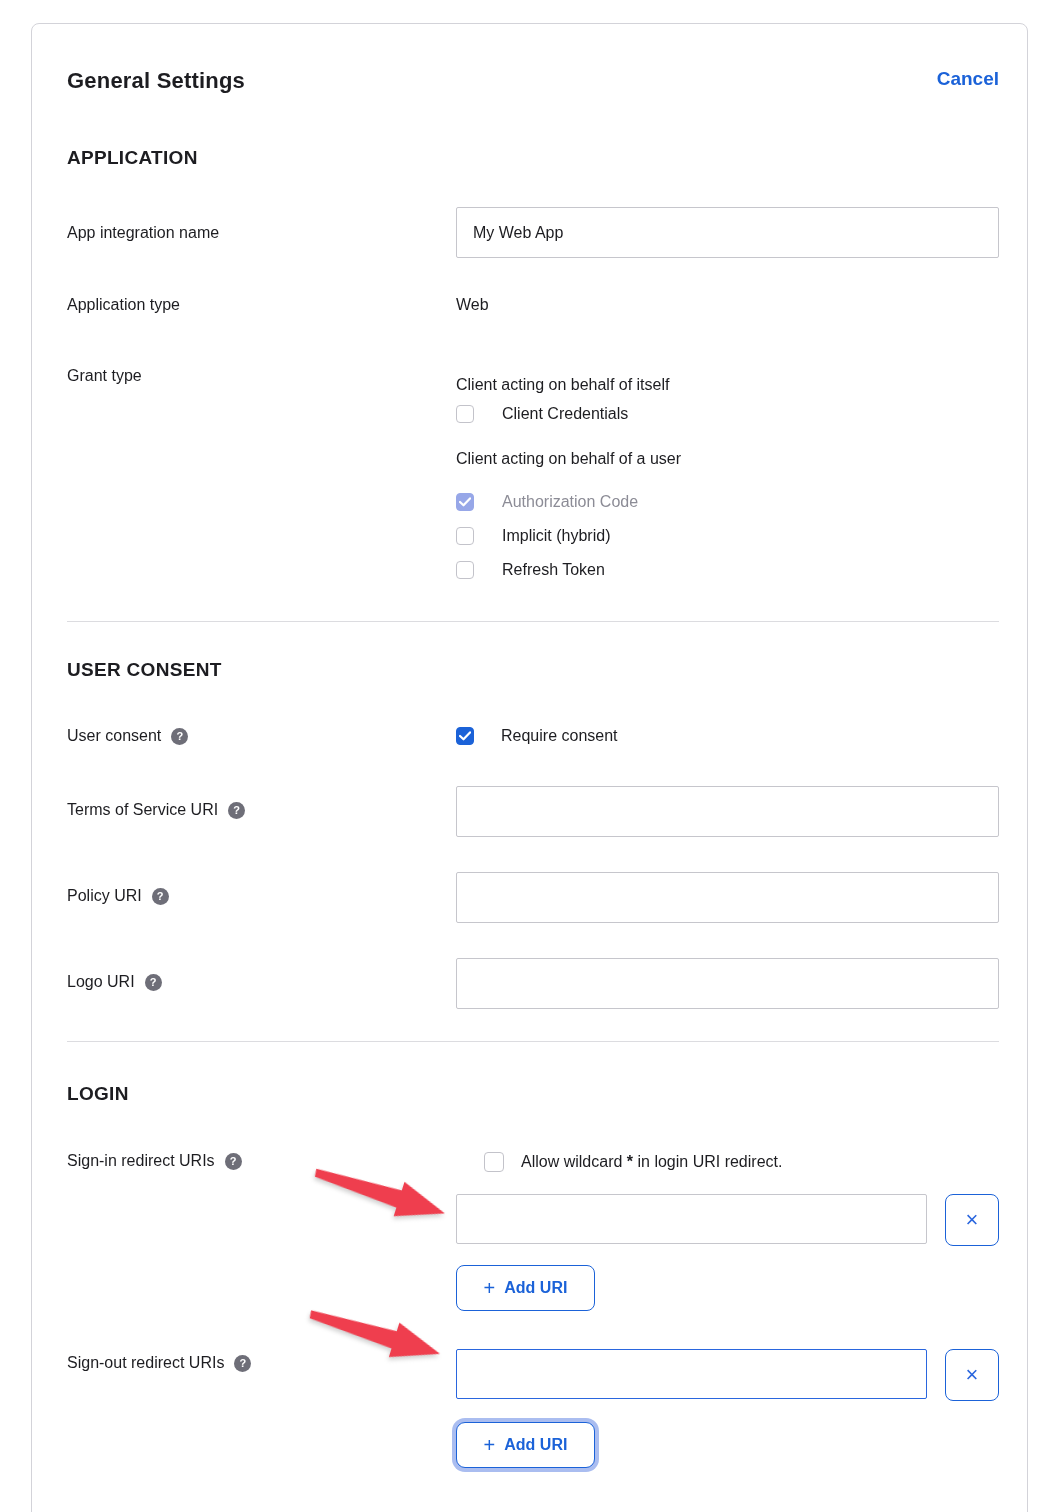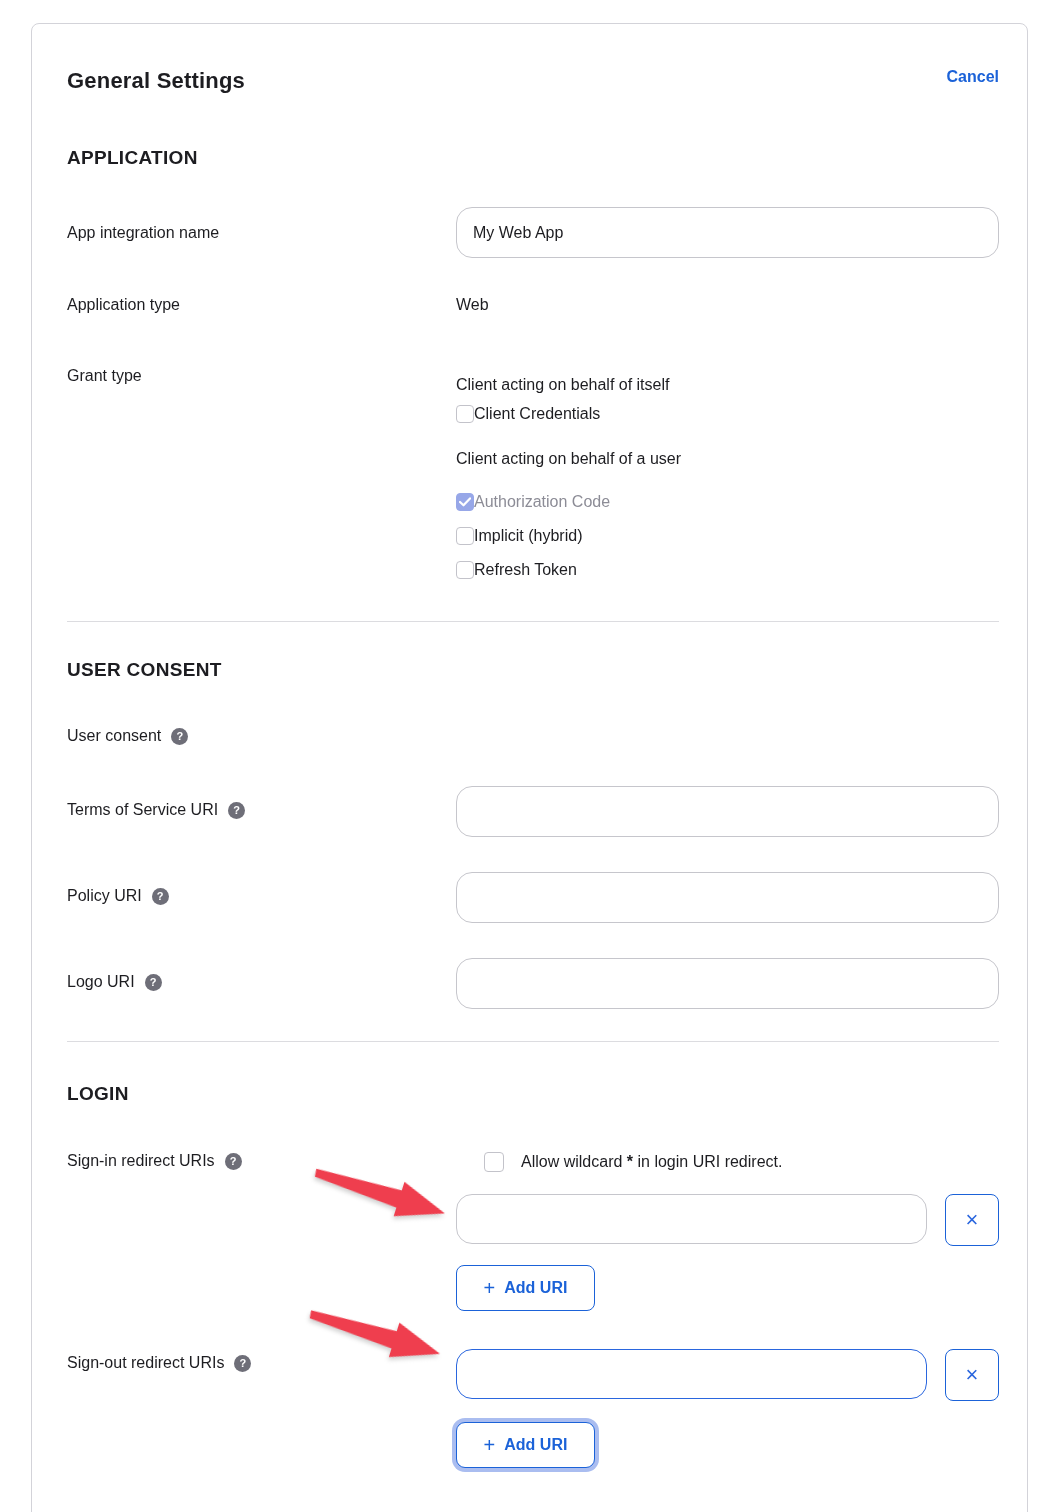--- a/index.html
+++ b/index.html
@@ -5,21 +5,21 @@
   * { margin:0; padding:0; box-sizing:border-box; }
   html,body { width:1058px; height:1512px; background:#ffffff; overflow:hidden;
               font-family:"Liberation Sans", sans-serif; color:#1d1d21; }
   .card { position:relative; width:997px; min-height:1520px; margin:23px 0 0 31px;
           background:#fff; border:1px solid #d3d3d9; border-radius:8px;
           padding:44px 28px 60px 35px; }
   
   .hdr { display:flex; justify-content:space-between; align-items:flex-start;
          height:28px; margin-bottom:50px;gap:33px; }
   .title { font-size:22px; font-weight:700; letter-spacing:0.2px; }
-  .cancel { font-size:16px; font-weight:700; color:#1b62d8; text-decoration:none; cursor:pointer; }
+  .cancel { font-size:19px; font-weight:700; color:#1b62d8; text-decoration:none; cursor:pointer; }
   
   .sec { font-size:19px; font-weight:700; line-height:24px; letter-spacing:0.3px; }
   .sec.app { margin-bottom:37px; }
   .sec.uc  { margin-top:36px; margin-bottom:41px; }
   .sec.lg  { margin-top:40px; margin-bottom:43px; }
   .hr { border:0; border-top:1px solid #dcdce0; height:0; }
   .hr.h1 { margin-top:38px; }
   .hr.h2 { margin-top:32px; }
   
   .row { display:flex; }
@@ -31,27 +31,27 @@
   .row-grant { margin-bottom:0; }
   .row-uc { margin-bottom:37px; align-items:center; height:26px; }
   .row-uri { margin-bottom:35px; }
   .row-uri .lcol { padding-top:12px; }
   .val { font-size:16px; line-height:24px; }
   
   .help { display:inline-flex; width:17px; height:17px; border-radius:50%;
           background:#6e6e78; color:#fff; font-size:11px; font-weight:700;
           align-items:center; justify-content:center; flex-shrink:0; cursor:pointer; }
   
-  .inp { width:100%; height:51px; border:1px solid #c6c6cc; border-radius:16px;
+  .inp { width:100%; height:51px; border:1px solid #c6c6cc; border-radius:2px;
          background:#fff; font-family:inherit; font-size:16px; color:#1d1d21;
          padding:12px 16px; outline:none; }
   .inp.short { height:50px; }
   .inp.focused { border:1.5px solid #2a66de; }
   
-  .opt { display:flex; align-items:center; height:26px; }
+  .opt { display:flex; align-items:center; gap:28px; height:26px; }
   .opt + .opt { margin-top:8px; }
   .cb { width:18px; height:18px; border:1.5px solid #c3c3ca; border-radius:4px;
         background:#fff; flex-shrink:0; display:inline-flex; align-items:center;
         justify-content:center; cursor:pointer; }
   .cb.checked { background:#1b62d8; border-color:#1b62d8; }
   .cb.checked.disabled { background:#97a7e8; border-color:#97a7e8; }
   .cb svg { width:12px; height:10px; }
   .opt-label { font-size:16px; }
   .opt-label.disabled { color:#8c8c96; }
   
@@ -139,20 +139,30 @@
 
   <div class="sec uc">USER CONSENT</div>
 
   <div class="row row-uc">
     <div class="lcol">
       <span class="lbl-wrap">
         <span>User consent</span>
         <span class="help">?</span>
       </span>
     </div>
+    <div class="ccol">
+      <div class="opt" style="gap:27px;">
+        <span class="cb checked">
+          <svg viewBox="0 0 12 10">
+              <path d="M1 5 L4.5 8.3 L11 1.4" stroke="#fff" stroke-width="2.2" fill="none" stroke-linecap="round" stroke-linejoin="round"></path>
+            </svg>
+        </span>
+        <span class="opt-label">Require consent</span>
+      </div>
+    </div>
   </div>
 
   <div class="row row-uri">
     <div class="lcol">
       <span class="lbl-wrap">
         <span>Terms of Service URI</span>
         <span class="help">?</span>
       </span>
     </div>
     <div class="ccol">

